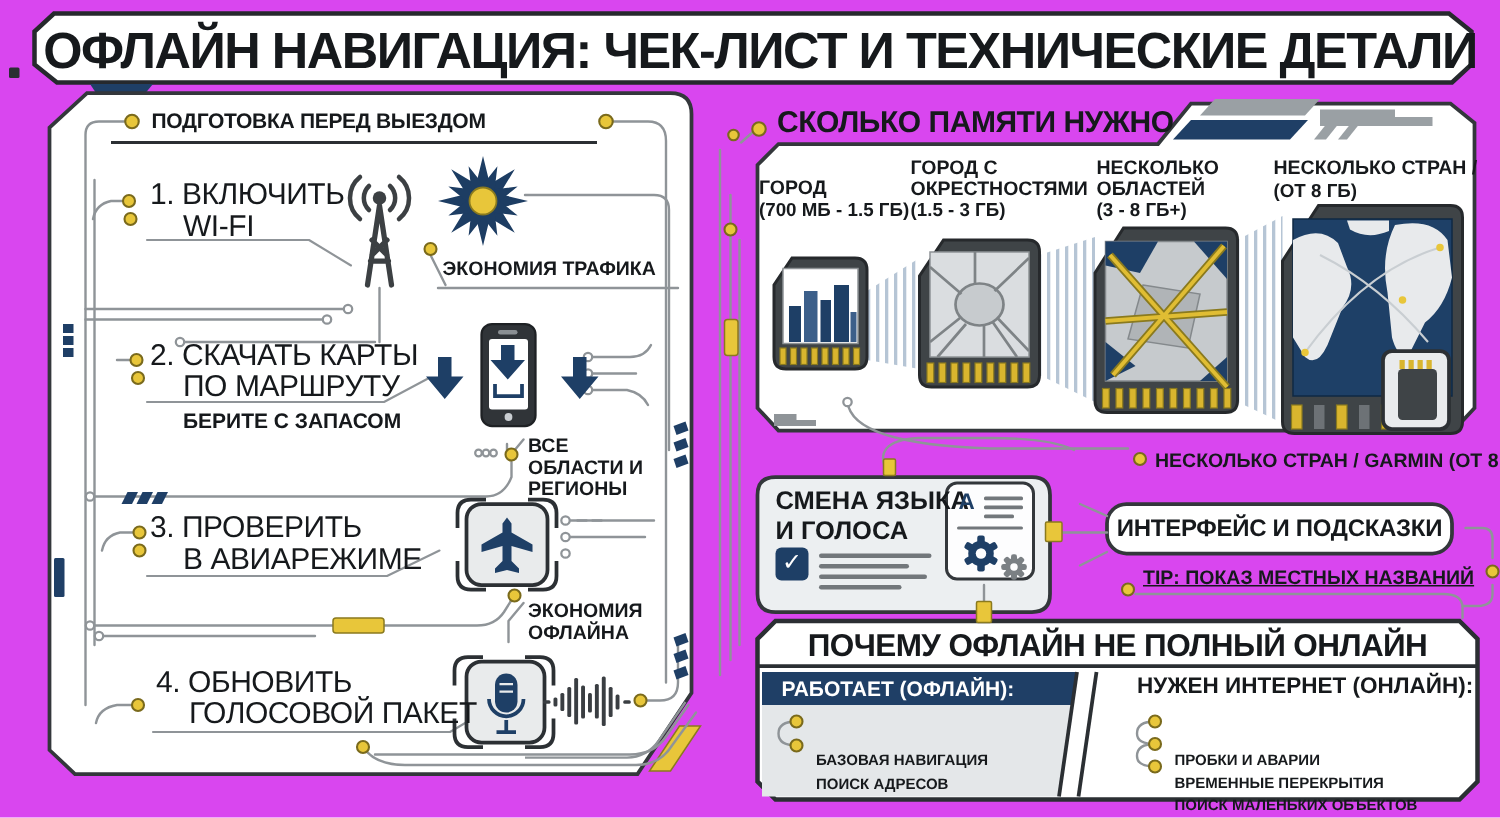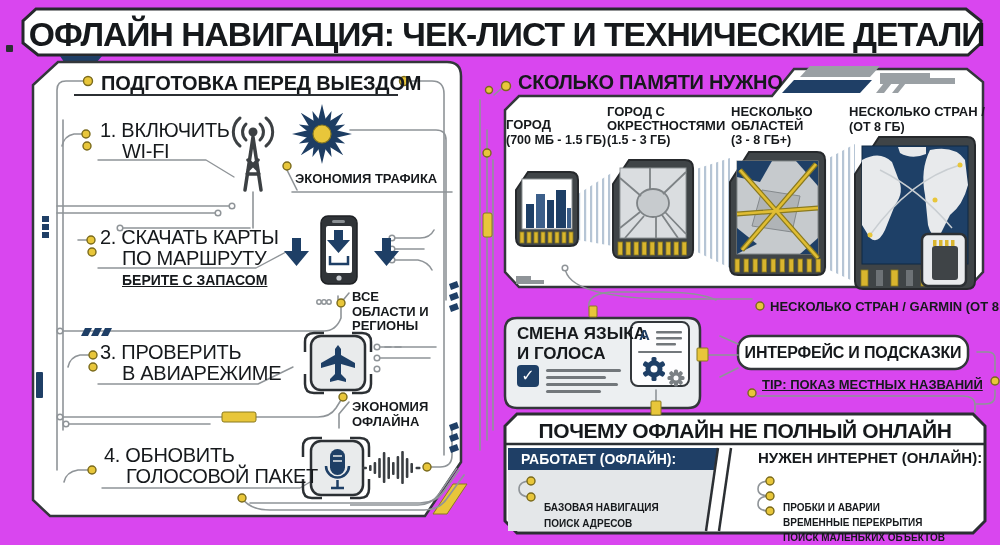--- a/index.html
+++ b/index.html
@@ -2,21 +2,21 @@
 <html><head>
 <meta charset="utf-8">
 <style>
   html,body{margin:0;padding:0;background:#fff;}
   .stage{position:relative;width:1000px;height:545px;background:#d946ef;overflow:hidden;
          font-family:"Liberation Sans","DejaVu Sans",sans-serif;color:#16191c;}
   .abs{position:absolute;}
   svg.deco{position:absolute;left:0;top:0;width:1000px;height:545px;}
   .title{left:24px;top:15px;width:952px;text-align:center;font-size:34px;font-weight:700;
          letter-spacing:-1px;transform:scaleX(.99);transform-origin:center;white-space:nowrap;}
-  .hdr{font-size:20px;font-weight:700;letter-spacing:-.2px;white-space:nowrap;}
+  .hdr{font-size:14px;font-weight:700;letter-spacing:-.2px;white-space:nowrap;}
   .step{font-size:20px;font-weight:400;letter-spacing:-.3px;white-space:nowrap;}
   .note{font-size:13px;font-weight:700;line-height:14.5px;}
   .sub{font-size:14px;font-weight:700;white-space:nowrap;}
   .tier{text-align:left;font-weight:700;}
   .tier .nm{font-size:13px;line-height:13.5px;}
   .tier .sz{font-size:12.5px;margin-top:1px;}
   .pill-label{width:230px;text-align:center;font-size:16px;font-weight:700;letter-spacing:-.2px;}
   .whyhdr{width:480px;text-align:center;font-size:21px;font-weight:700;letter-spacing:-.4px;}
   .band-title{font-size:14px;font-weight:700;color:#ffffff;white-space:nowrap;text-align:right;}
   .col-title{font-size:15px;font-weight:700;white-space:nowrap;}
@@ -362,21 +362,21 @@
 <div class="abs title">ОФЛАЙН НАВИГАЦИЯ: ЧЕК-ЛИСТ И ТЕХНИЧЕСКИЕ ДЕТАЛИ</div>
 
 <div class="abs hdr" style="left:101px;top:72px;">ПОДГОТОВКА ПЕРЕД ВЫЕЗДОМ</div>
 
 <div class="abs step" style="left:100px;top:119px;">1. ВКЛЮЧИТЬ</div>
 <div class="abs step" style="left:122px;top:140px;">WI-FI</div>
 <div class="abs note" style="left:295px;top:172px;">ЭКОНОМИЯ ТРАФИКА</div>
 
 <div class="abs step" style="left:100px;top:226px;">2. СКАЧАТЬ КАРТЫ</div>
 <div class="abs step" style="left:122px;top:247px;">ПО МАРШРУТУ</div>
-<div class="abs sub" style="left:122px;top:272px;text-decoration:underline;">БЕРИТЕ С ЗАПАСОМ</div>
+<div class="abs sub" style="left:122px;top:272px;">БЕРИТЕ С ЗАПАСОМ</div>
 <div class="abs note" style="left:352px;top:290px;width:92px;">ВСЕ ОБЛАСТИ И РЕГИОНЫ</div>
 
 <div class="abs step" style="left:100px;top:341px;">3. ПРОВЕРИТЬ</div>
 <div class="abs step" style="left:122px;top:362px;">В АВИАРЕЖИМЕ</div>
 <div class="abs note" style="left:352px;top:400px;width:90px;">ЭКОНОМИЯ ОФЛАЙНА</div>
 
 <div class="abs step" style="left:104px;top:444px;">4. ОБНОВИТЬ</div>
 <div class="abs step" style="left:126px;top:465px;">ГОЛОСОВОЙ ПАКЕТ</div>
 
 <div class="abs" style="left:518px;top:71px;font-size:20px;font-weight:700;letter-spacing:-.3px;white-space:nowrap;">СКОЛЬКО ПАМЯТИ НУЖНО</div>

